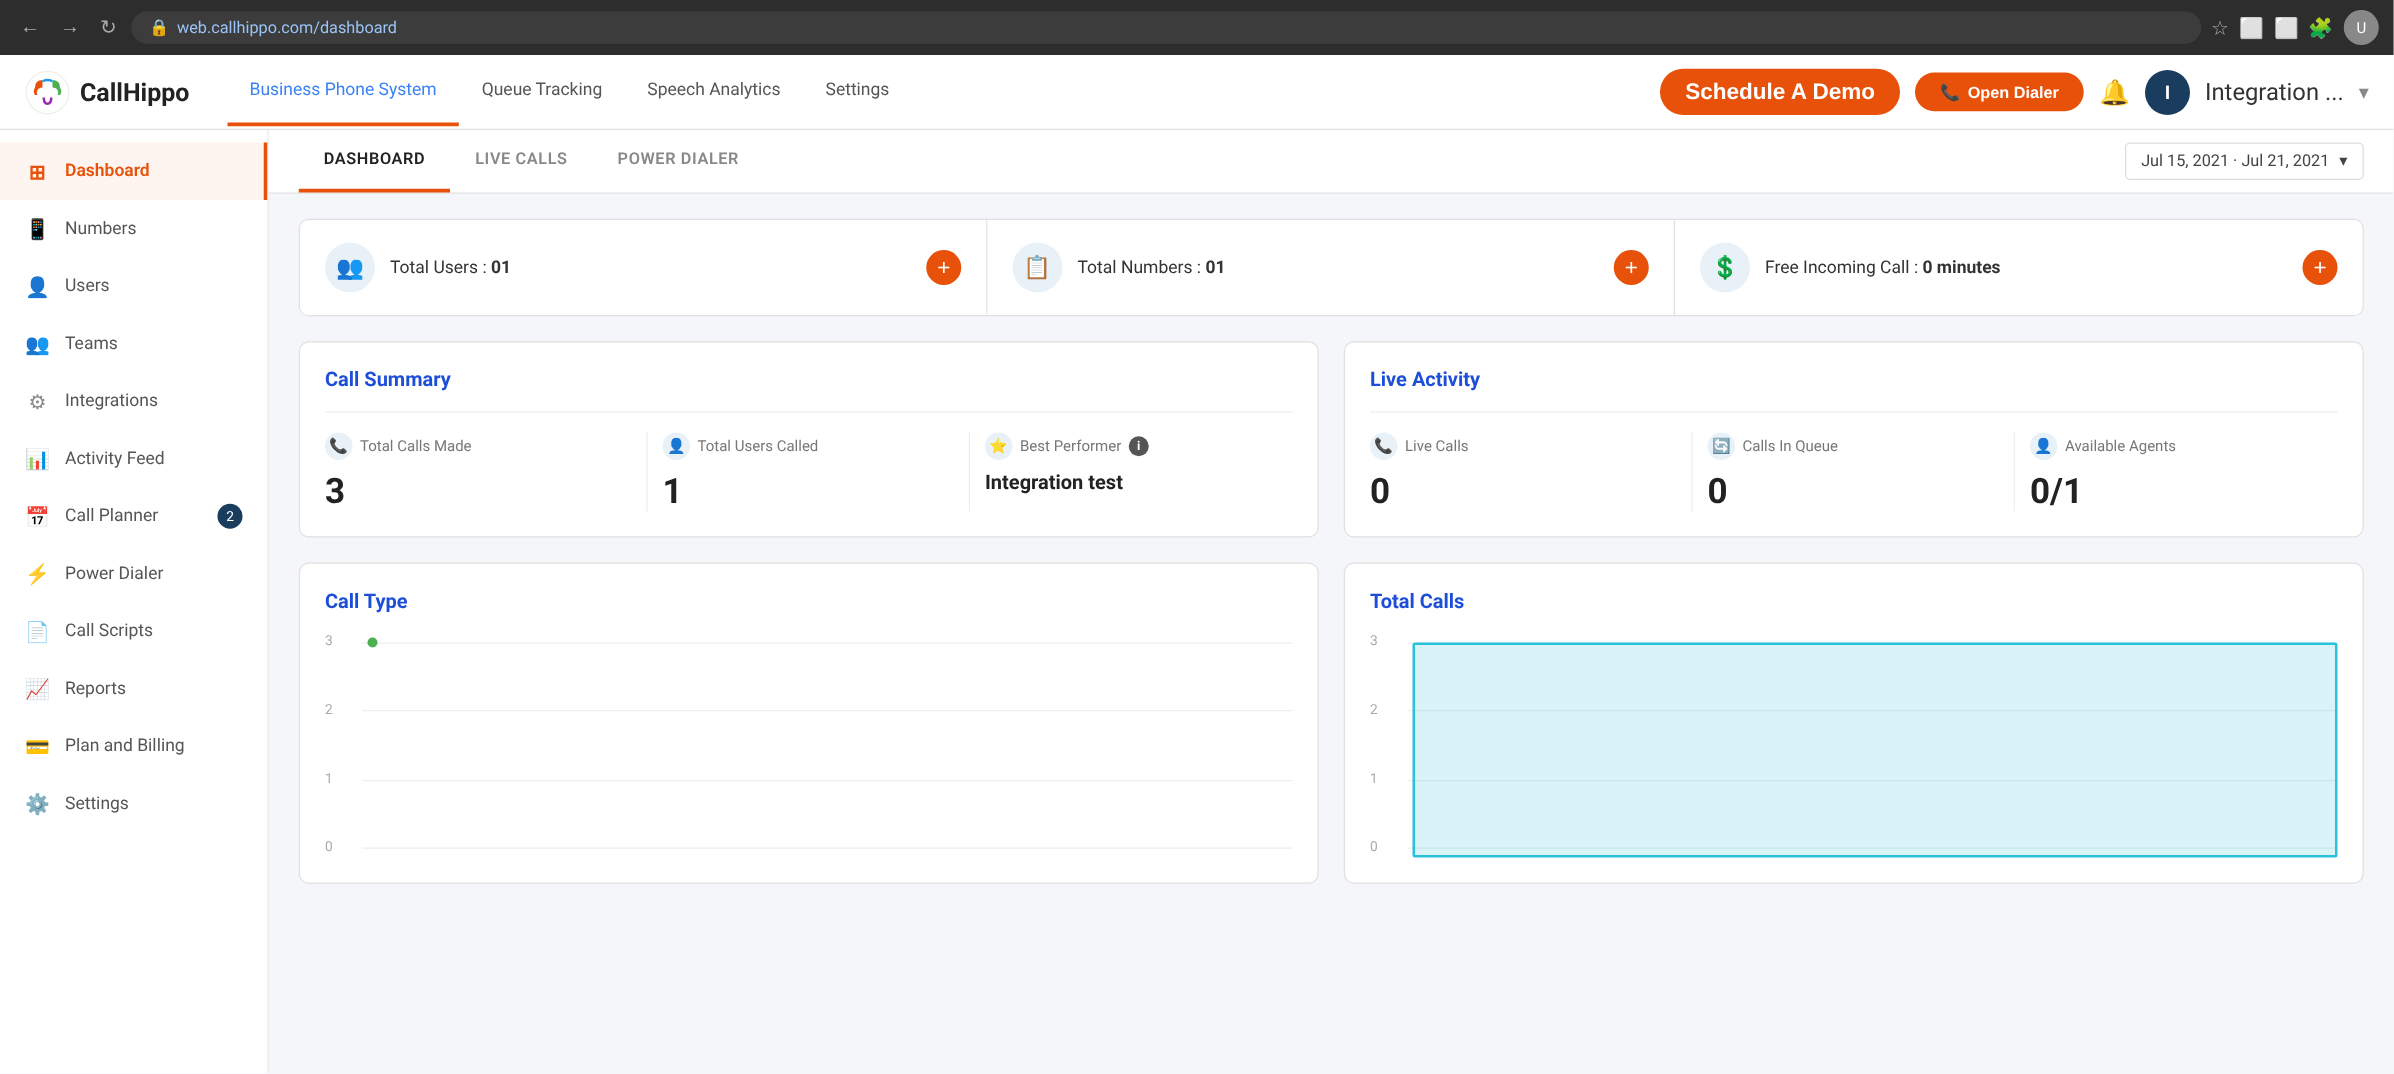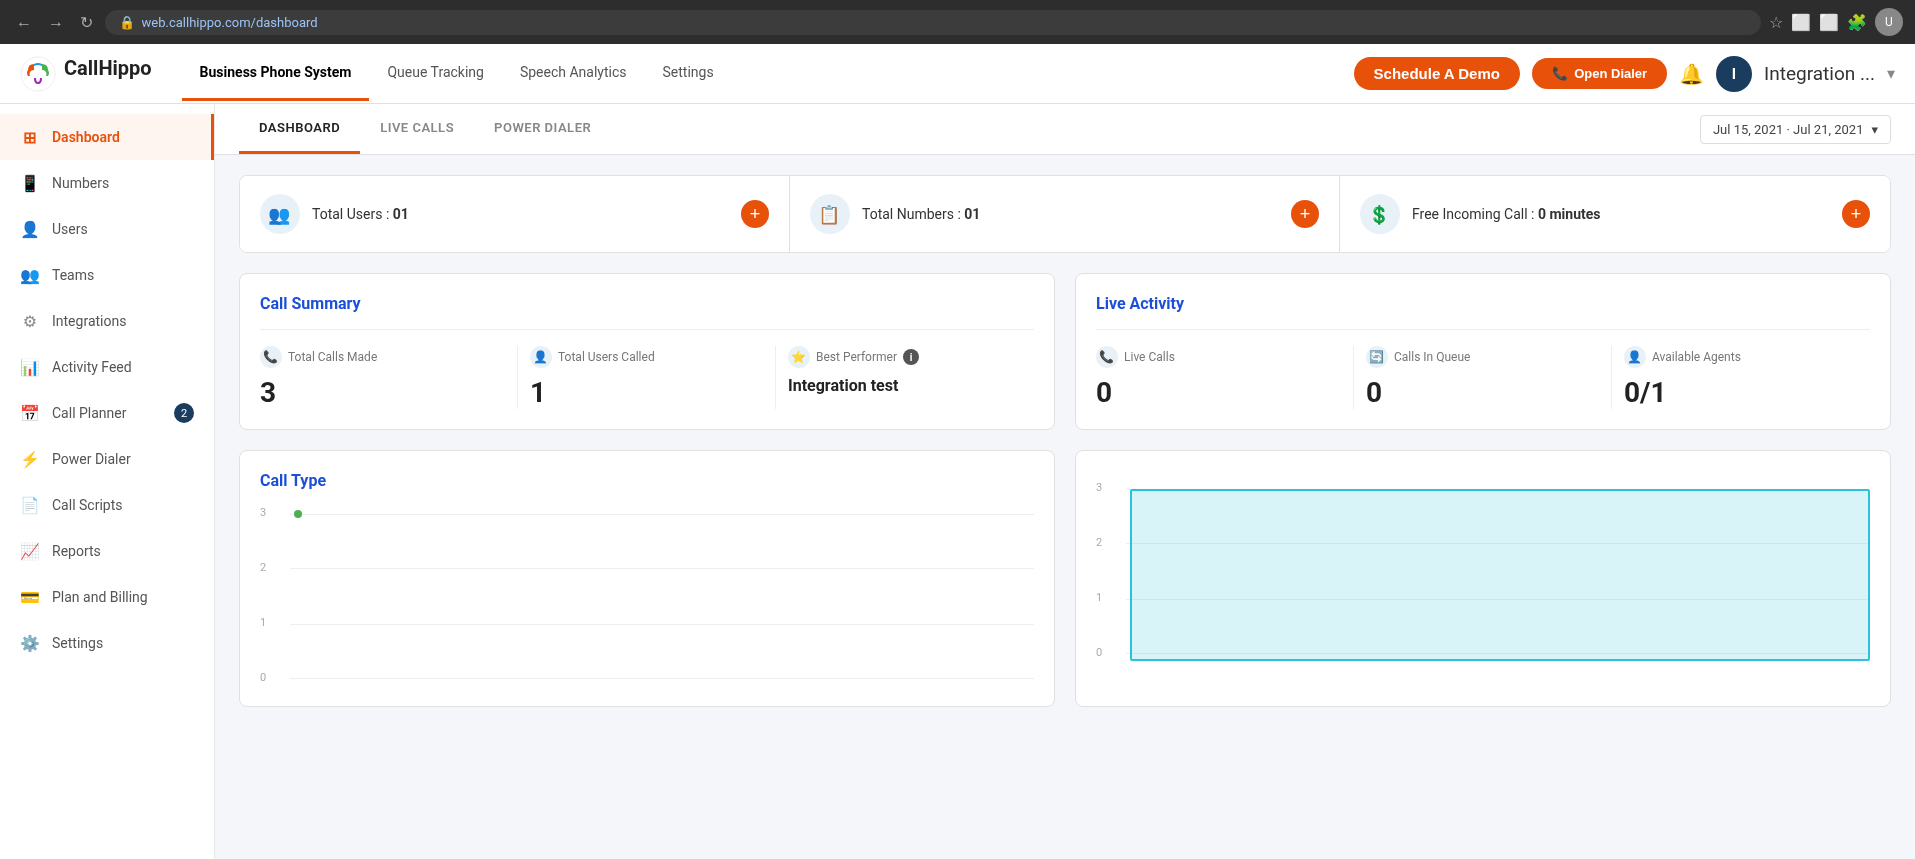--- a/index.html
+++ b/index.html
@@ -47,21 +47,21 @@
       border-bottom: 1px solid #e0e0e0;
       height: 60px;
       display: flex;
       align-items: center;
       padding: 0 20px;
       gap: 0;
       z-index: 10;
     }
     .logo-area {
       display: flex;
-      align-items: flex-start;
+      align-items: center;
       gap: 8px;
       margin-right: 30px;
     }
     .logo-icon {
       width: 36px;
       height: 36px;
     }
     .logo-text {
       font-size: 20px;
       font-weight: 700;
@@ -74,36 +74,36 @@
     }
     .nav-link {
       padding: 18px 18px;
       font-size: 14px;
       color: #555;
       cursor: pointer;
       border-bottom: 3px solid transparent;
       transition: all 0.2s;
     }
     .nav-link.active {
-      color: #000000;
+      color: #3b82f6;
       border-bottom: 3px solid #e8510a;
-      font-weight: 700;
+      font-weight: 400;
     }
     .nav-actions {
       display: flex;
       align-items: center;
       gap: 12px;
     }
     .btn-schedule {
       background: #e8510a;
       color: #fff;
       border: none;
       border-radius: 25px;
       padding: 8px 20px;
-      font-size: 15px;
+      font-size: 18px;
       font-weight: 600;
       cursor: pointer;
     }
     .btn-dialer {
       background: #e8510a;
       color: #fff;
       border: none;
       border-radius: 25px;
       padding: 8px 20px;
       font-size: 13px;
@@ -607,20 +607,21 @@
             <div class="chart-grid-line" style="top:8px;"></div>
             <div class="chart-grid-line" style="top:62px;"></div>
             <div class="chart-grid-line" style="top:118px;"></div>
             <div class="chart-grid-line" style="top:172px;"></div>
 
             <div class="chart-dot" style="left:34px;top:4px;background:#4caf50;"></div>
           </div>
         </div>
 
         <div class="chart-panel">
+          <div class="panel-title">Total Calls</div>
           <div class="chart-area" style="position:relative;height:180px;">
 
             <span class="chart-label-y" style="top:0;">3</span>
             <span class="chart-label-y" style="top:55px;">2</span>
             <span class="chart-label-y" style="top:110px;">1</span>
             <span class="chart-label-y" style="top:165px;">0</span>
 
             <div class="chart-grid-line" style="top:8px;"></div>
             <div class="chart-grid-line" style="top:62px;"></div>
             <div class="chart-grid-line" style="top:118px;"></div>

